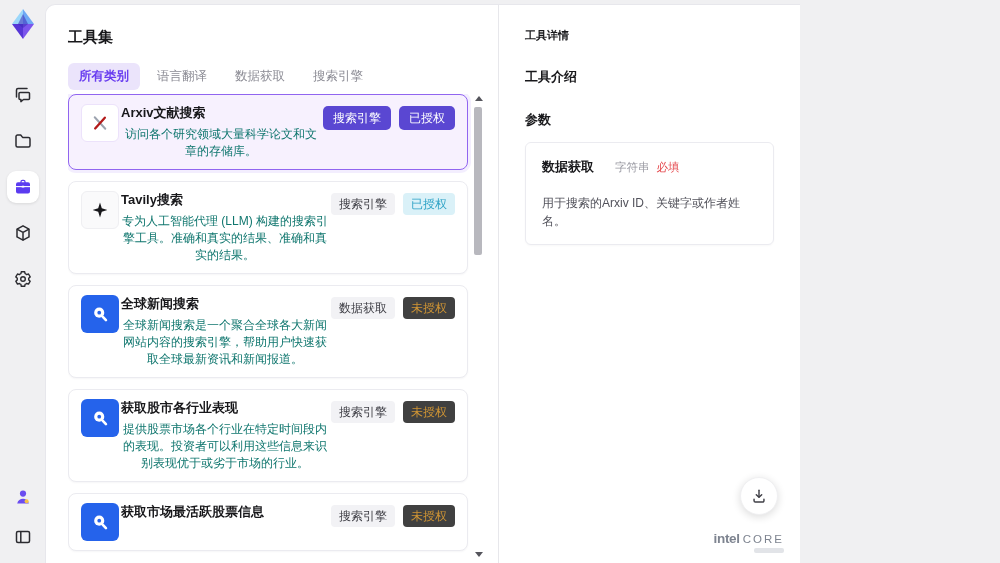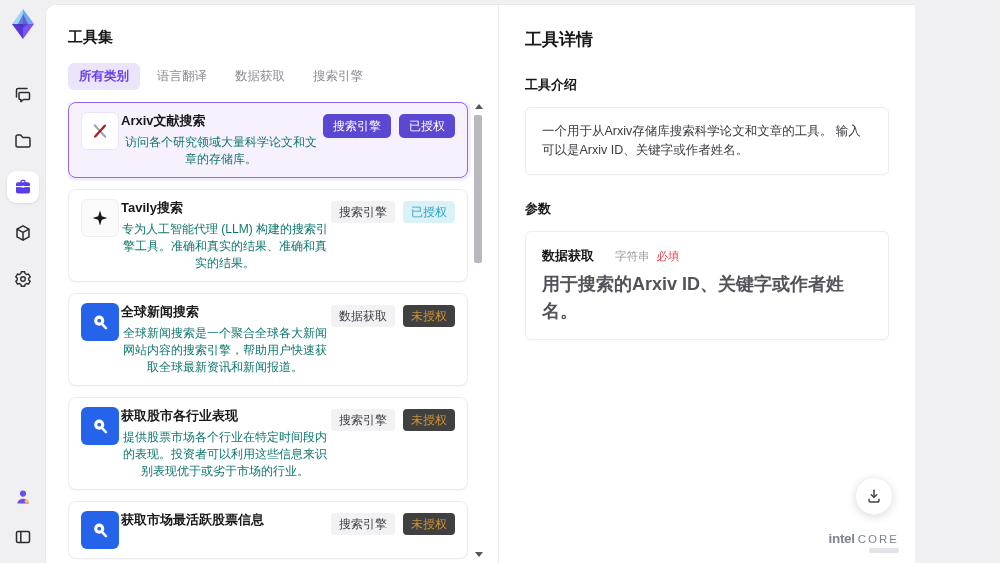--- a/index.html
+++ b/index.html
@@ -1,21 +1,21 @@
 <!DOCTYPE html>
 <html><head>
 <meta charset="utf-8">
 <style>
   * { box-sizing: border-box; margin: 0; padding: 0; }
   html,body { width:1000px; height:563px; overflow:hidden; }
   body {
     font-family: "Liberation Sans", "DejaVu Sans", sans-serif;
     background:#f0f0f2; color:#18181b;
   }
-  .app { display:flex; width:915px; height:563px; }
+  .app { display:flex; width:800px; height:563px; }
 
   
   .sidebar {
     width:45px; background:#f0f0f2; flex-shrink:0;
     display:flex; flex-direction:column; align-items:center;
     padding:7px 0 10px;
   }
   .logo { width:34px; height:34px; margin-bottom:38px; }
   .nav-group { display:flex; flex-direction:column; gap:14px; align-items:center; }
   .nav-btn {
@@ -30,21 +30,21 @@
   
   .main {
     flex:1; display:flex; background:#fff; margin-top:4px;
     border-top-left-radius:10px; border-top:1px solid #e7e7ec; border-left:1px solid #e7e7ec;
     overflow:hidden;
   }
 
   
   .list-pane { width:452px; flex-shrink:0; padding:18px 14px 0 22px; display:flex; flex-direction:column; }
   .page-title { font-size:15px; font-weight:700; margin:5px 0 16px; }
-  .tabs { display:flex; gap:6px; margin-bottom:12px; }
+  .tabs { display:flex; gap:6px; margin-bottom:4px; }
   .tab {
     font-size:12.5px; color:#8b8b94; padding:5px 11px; border:none; background:none;
     border-radius:6px; cursor:pointer; white-space:nowrap;
   }
   .tab.active { background:#ebe4fb; color:#6a3ef0; font-weight:600; }
 
   .tool-list { position:relative; flex:1; overflow:hidden; padding-right:16px; }
   .tool-card {
     display:flex; gap:2px; align-items:flex-start;
     padding:9px 12px; margin-bottom:11px;
@@ -74,31 +74,31 @@
 
   
   .scrollbar { position:absolute; top:0; right:0; width:11px; height:100%; }
   .sb-arrow { position:absolute; left:2px; width:0; height:0; border-left:4px solid transparent; border-right:4px solid transparent; }
   .sb-arrow.up   { top:2px;    border-bottom:5px solid #55555c; }
   .sb-arrow.down { bottom:6px; border-top:5px solid #55555c; }
   .sb-thumb { position:absolute; top:13px; left:1px; width:8px; height:148px; background:#b8b8be; border-radius:2px; }
 
   
   .detail-pane { flex:1; border-left:1px solid #e7e7eb; padding:18px 26px; position:relative; background:#fff; }
-  .detail-title { font-size:17px; font-weight:700; margin-top:5px; }
+  .detail-title { font-size:11px; font-weight:700; margin-top:5px; }
   .section-h { font-size:13px; font-weight:700; margin-top:25px; }
   .info-box {
     margin-top:13px; border:1px solid #ebebf0; border-radius:6px;
     padding:14px 16px; background:#fff; box-shadow:0 1px 2px rgba(20,20,40,.03);
     font-size:12.5px; color:#3a3a40; line-height:1.5;
   }
   .param-name { font-size:13px; font-weight:700; color:#18181b; }
   .param-type { font-size:11.5px; color:#9a9aa3; margin-left:21px; }
   .param-req  { font-size:11.5px; color:#e5484d; margin-left:7px; }
-  .param-desc { margin-top:6px; font-size:18px; color:#52525b;font-weight:bold; }
+  .param-desc { margin-top:17px; font-size:12px; color:#52525b; }
 
   
   .fab {
     position:absolute; right:22px; bottom:48px; width:38px; height:38px;
     border-radius:50%; background:#fff; border:1px solid #f0f0f2;
     box-shadow:0 2px 8px rgba(0,0,0,.14); cursor:pointer; color:#3f3f46;
     display:flex; align-items:center; justify-content:center;
   }
   .brand { position:absolute; right:16px; bottom:10px; color:#7e8490; display:flex; flex-direction:column; align-items:flex-end; }
   .brand-line { display:flex; align-items:baseline; gap:3px; }
@@ -281,21 +281,20 @@
               <span class="chip cat">搜索引擎</span>
               <span class="chip auth-no">未授权</span>
             </div>
           </div>
         </div>
     </section>
 
     <section class="detail-pane">
       <h2 class="detail-title">工具详情</h2>
       <h3 class="section-h">工具介绍</h3>
-      <div class="info-box">一个用于从Arxiv存储库搜索科学论文和文章的工具。 输入可以是Arxiv ID、关键字或作者姓名。</div>
       <h3 class="section-h">参数</h3>
       <div class="info-box" id="params-box">
           <div class="param-row">
             <div><span class="param-name">数据获取</span><span class="param-type">字符串</span><span class="param-req">必填</span></div>
             <div class="param-desc">用于搜索的Arxiv ID、关键字或作者姓名。</div>
           </div>
         </div>
 
       <button class="fab">
         <span class="ico">

